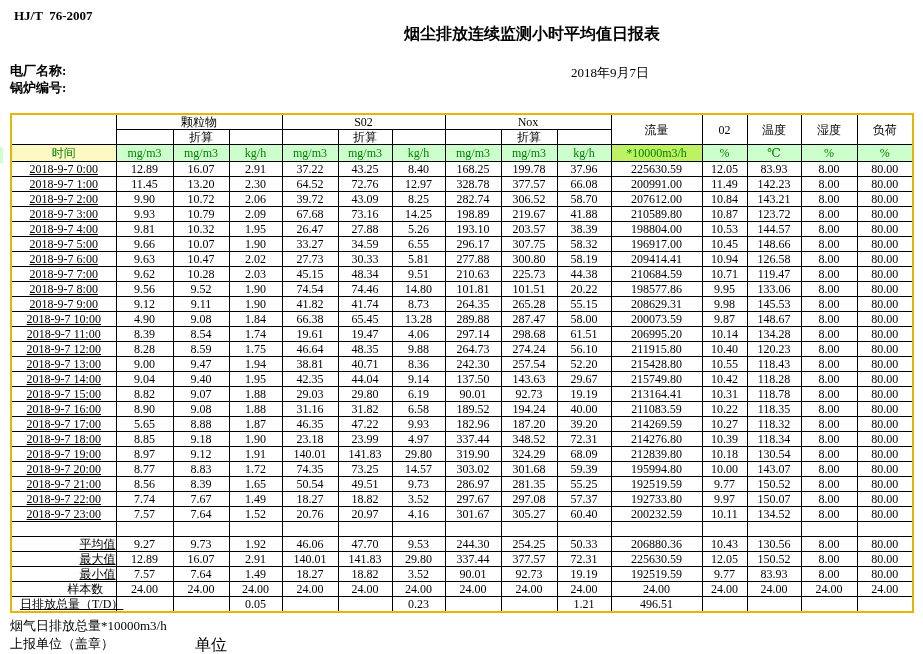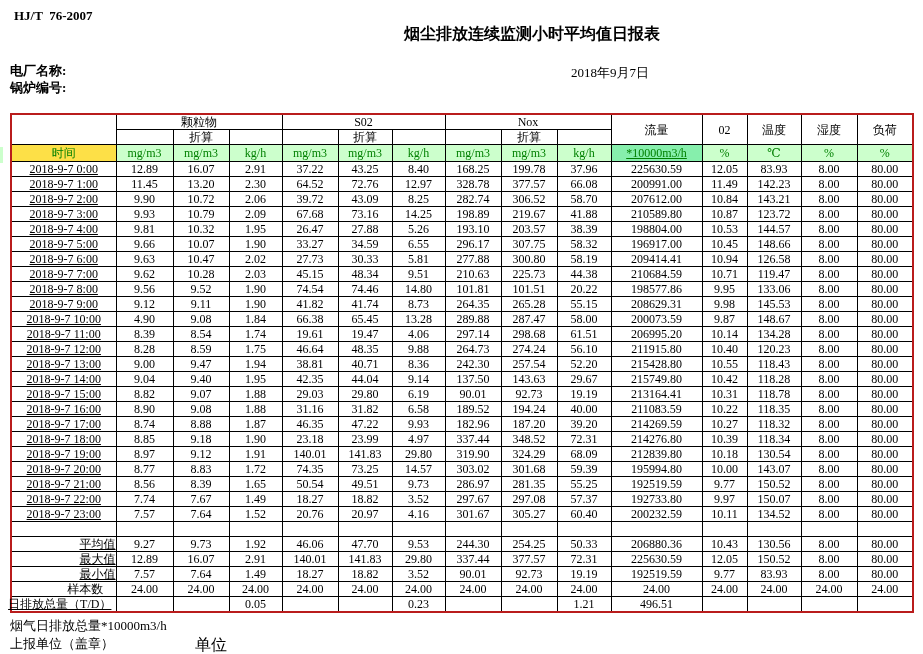--- a/index.html
+++ b/index.html
@@ -24,39 +24,39 @@
   .report-date{position:absolute;left:520px;top:64px;width:180px;text-align:center;font-size:13px;}
 
   .left-green-mark{
     position:absolute;left:0;top:147px;width:3px;height:16px;
   }
 
   table.report{
     position:absolute;left:10px;top:113px;
     width:902px;table-layout:fixed;
     border-collapse:collapse;
-    border:2px solid #b91c1c;
+    border:2px solid #eab308;
     font-size:12px;
   }
   table.report th, table.report td{
     border:1px solid #000;
     font-weight:normal;
     padding:0;
     height:14px;line-height:14px;
     white-space:nowrap;overflow:hidden;
     text-align:center;
   }
   tr.units-row th{
     height:16px;line-height:16px;
   }
   td.num{text-align:right;padding-right:6px;}
   td.c0{text-align:right;padding-right:3px;text-decoration:underline;}
   td.c0.sum-label{text-decoration:underline;text-align:right;}
   td.c0.nosum{text-decoration:none;padding-left:43px;}
-  td.c0.left{text-align:center;padding-left:0;text-indent:-8px;overflow:visible;}
+  td.c0.left{text-align:left;padding-left:16px;text-indent:-8px;overflow:visible;}
 
   .footer-note{position:absolute;left:10px;top:617px;font-size:13px;}
   .footer-line2{position:absolute;left:10px;top:635px;font-size:13px;}
   .footer-unit{position:absolute;left:195px;top:635px;font-size:16px;}
 </style>
 </head>
 <body>
 
 <div class="doc-code">HJ/T  76-2007</div>
 <div class="title">烟尘排放连续监测小时平均值日报表</div>
@@ -100,31 +100,31 @@
       <th>折算</th>
       <th></th>
       <th></th>
       <th>折算</th>
       <th></th>
       <th></th>
       <th>折算</th>
       <th></th>
     </tr>
     <tr class="units-row">
-      <th style="background: #fde047; color: rgb(0, 128, 0);">时间</th>
+      <th style="background: #fef9c3; color: rgb(0, 128, 0);">时间</th>
       <th style="background: rgb(204, 255, 204); color: rgb(0, 128, 0);">mg/m3</th>
       <th style="background: rgb(204, 255, 204); color: rgb(0, 128, 0);">mg/m3</th>
       <th style="background: rgb(204, 255, 204); color: rgb(0, 128, 0);">kg/h</th>
       <th style="background: rgb(204, 255, 204); color: rgb(0, 128, 0);">mg/m3</th>
       <th style="background: rgb(204, 255, 204); color: rgb(0, 128, 0);">mg/m3</th>
       <th style="background: rgb(204, 255, 204); color: rgb(0, 128, 0);">kg/h</th>
       <th style="background: rgb(204, 255, 204); color: rgb(0, 128, 0);">mg/m3</th>
       <th style="background: rgb(204, 255, 204); color: rgb(0, 128, 0);">mg/m3</th>
       <th style="background: rgb(204, 255, 204); color: rgb(0, 128, 0);">kg/h</th>
-      <th style="background: #86efac; color: rgb(0, 128, 0); text-decoration: underline;">*10000m3/h</th>
+      <th style="background: #bef264; color: rgb(0, 128, 0);">*10000m3/h</th>
       <th style="background: rgb(204, 255, 204); color: rgb(0, 128, 0);">%</th>
       <th style="background: rgb(204, 255, 204); color: rgb(0, 128, 0);">℃</th>
       <th style="background: rgb(204, 255, 204); color: rgb(0, 128, 0);">%</th>
       <th style="background: rgb(204, 255, 204); color: rgb(0, 128, 0);">%</th>
     </tr>
   </thead>
   <tbody>
       <tr>
         <td class="c0 ">2018-9-7 0:00</td>
         <td class="num">12.89</td>
@@ -409,21 +409,21 @@
         <td class="num">194.24</td>
         <td class="num">40.00</td>
         <td class="num">211083.59</td>
         <td class="num">10.22</td>
         <td class="num">118.35</td>
         <td class="num">8.00</td>
         <td class="num">80.00</td>
       </tr>
       <tr>
         <td class="c0 ">2018-9-7 17:00</td>
-        <td class="num">8.74</td>
+        <td class="num">5.65</td>
         <td class="num">8.88</td>
         <td class="num">1.87</td>
         <td class="num">46.35</td>
         <td class="num">47.22</td>
         <td class="num">9.93</td>
         <td class="num">182.96</td>
         <td class="num">187.20</td>
         <td class="num">39.20</td>
         <td class="num">214269.59</td>
         <td class="num">10.27</td>

